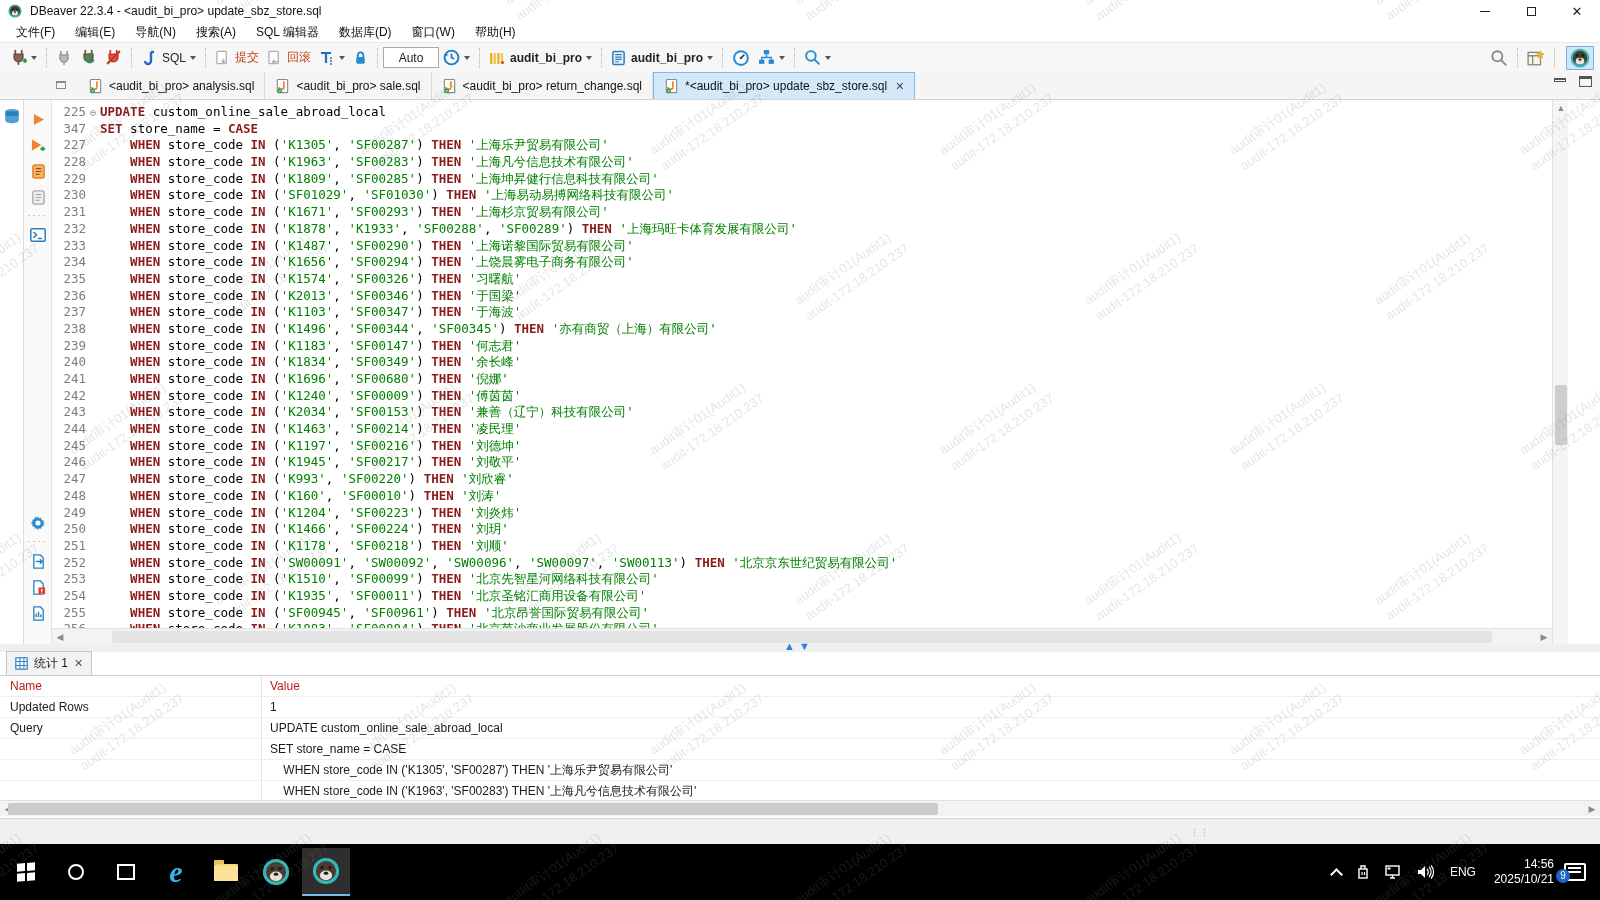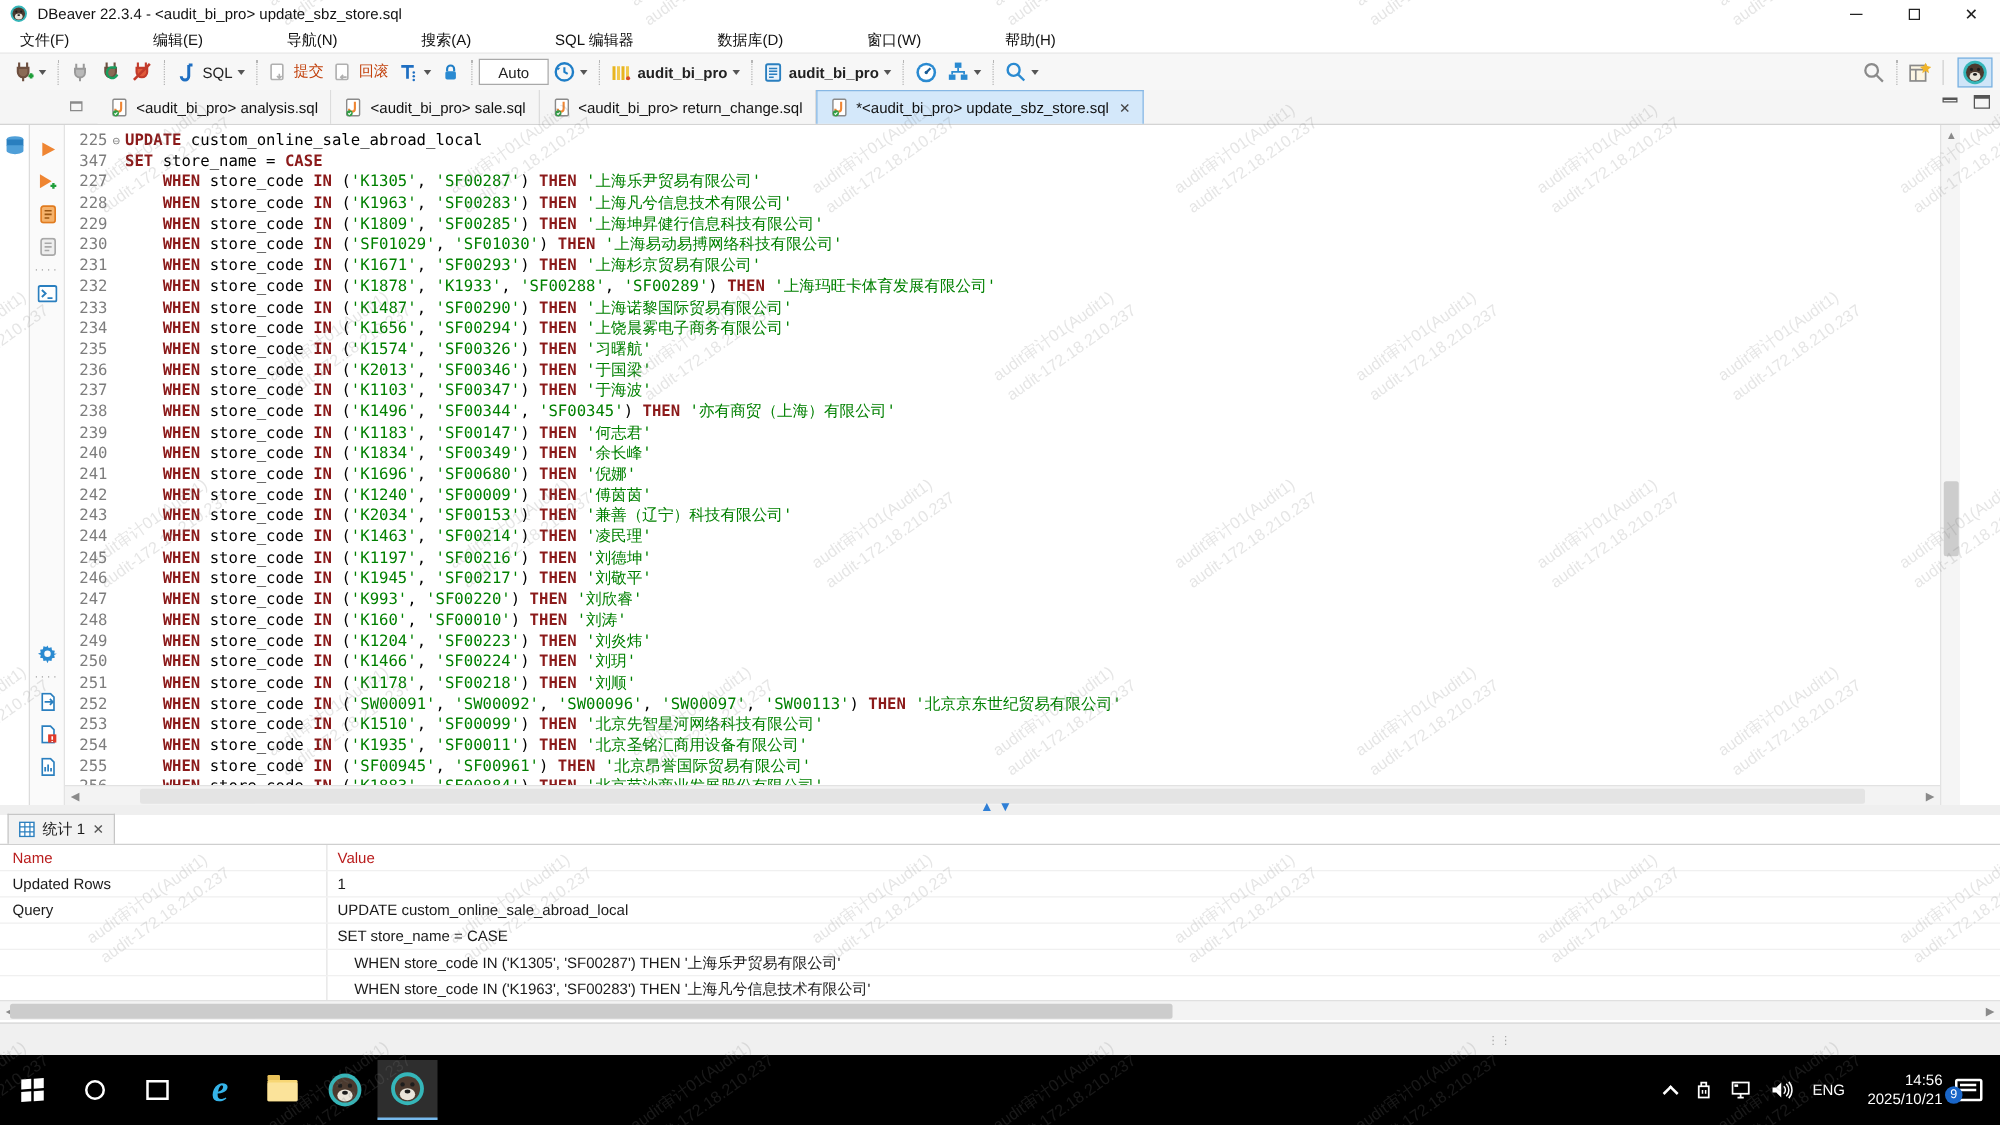--- a/index.html
+++ b/index.html
@@ -10,21 +10,21 @@
   .titlebar { position:absolute; left:0; top:0; width:1600px; height:22px; background:#fff; display:flex; align-items:center; }
   .titlebar .app-ico { margin-left:8px; width:14px; height:14px; }
   .titlebar .ttl { margin-left:8px; font-size:12px; color:#111; }
   .wincontrols { position:absolute; right:0; top:0; height:22px; display:flex; }
   .wcbtn { width:46px; height:22px; display:flex; align-items:center; justify-content:center; color:#222; font-size:12px; }
   .wc-min i { display:block; width:10px; height:1px; background:#222; }
   .wc-max i { display:block; width:9px; height:9px; border:1px solid #222; }
   .wc-close { font-size:13px; }
 
   
-  .menubar { position:absolute; left:0; top:22px; width:1592px; height:20px; background:#fff; display:flex; align-items:flex-end; padding-left:6px;gap:47px; }
+  .menubar { position:absolute; left:0; top:22px; width:1592px; height:20px; background:#fff; display:flex; align-items:flex-end; padding-left:6px; }
   .menu-item { padding:0 10px; height:20px; line-height:20px; color:#111; }
 
   
   .toolbar { position:absolute; left:0; top:42px; width:1600px; height:30px; background:#f7f7f7; border-top:1px solid #e9e9e9; display:flex; align-items:center; padding-left:6px; }
   .tsep { width:1px; height:20px; border-left:1px dotted #b5b5b5; margin:0 5px; }
   .titem { display:flex; align-items:center; padding:0 4px; height:24px; }
   .caret { width:0; height:0; border-left:3.5px solid transparent; border-right:3.5px solid transparent; border-top:4px solid #555; margin-left:4px; }
   .tlabel { margin-left:5px; color:#222; }
   .tlabel.bold { font-weight:bold; }
   .tlabel.dis { color:#c2410c; }

